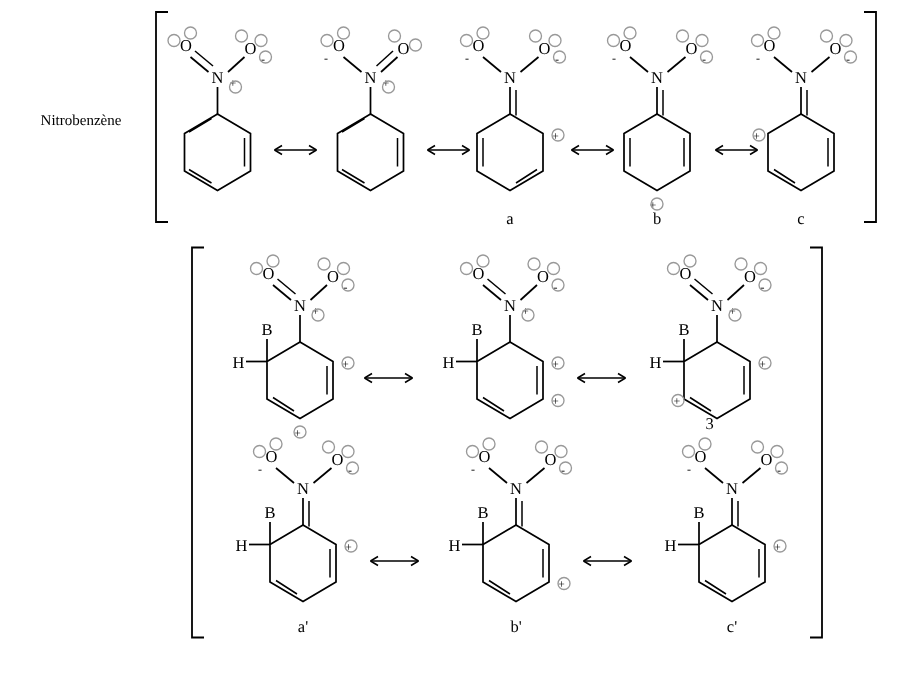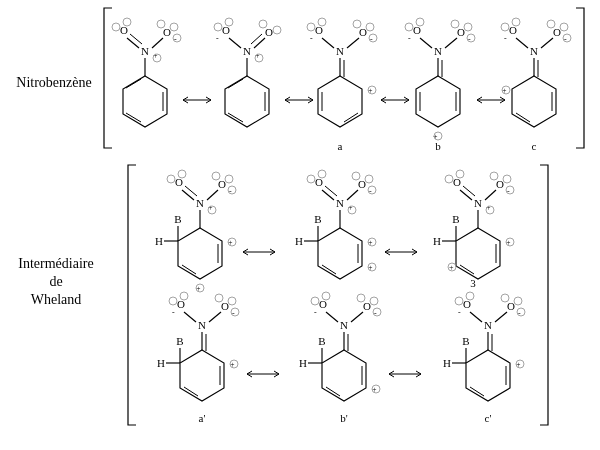--- a/index.html
+++ b/index.html
@@ -16,44 +16,41 @@
     position:absolute;
     font-family:"Liberation Serif", serif;
     font-size:11px;
     color:#000;
     text-align:center;
     line-height:1.25;
   }
   .rowlabel{
     position:absolute;
     font-family:"Liberation Serif", serif;
-    font-size:14px;
+    font-size:10px;
     color:#000;
     text-align:center;
     line-height:1.3;
     white-space:pre-line;
   }
   svg{position:absolute;left:0;top:0;overflow:visible;}
   .bond{stroke:#000;stroke-width:1.15;fill:none;}
   .bondthin{stroke:#000;stroke-width:1;fill:none;}
   .arrow{stroke:#000;stroke-width:1;fill:none;}
   .atomtxt{font-family:"Liberation Serif", serif;font-size:11px;}
   .chg{font-family:"Liberation Serif", serif;font-size:8px;}
   .brkt{stroke:#000;stroke-width:1.2;fill:none;}
   .ring-el{fill:none;stroke:#999;stroke-width:0.9;}
 </style>
 </head>
 <body>
 
 <div class="canvas">
 
   <div class="rowlabel" style="left:10px;top:74px;width:88px;">Nitrobenzène</div>
-  <div class="rowlabel" style="left:8px;top:255px;width:96px;">Intermédiaire
-de
-Wheland</div>
 
   <div class="label" style="left:330px;top:140px;width:20px;">a</div>
   <div class="label" style="left:428px;top:140px;width:20px;">b</div>
   <div class="label" style="left:524px;top:140px;width:20px;">c</div>
 
   <div class="label" style="left:463px;top:277px;width:20px;">3</div>
   <div class="label" style="left:192px;top:412px;width:20px;">a'</div>
   <div class="label" style="left:334px;top:412px;width:20px;">b'</div>
   <div class="label" style="left:478px;top:412px;width:20px;">c'</div>
 

